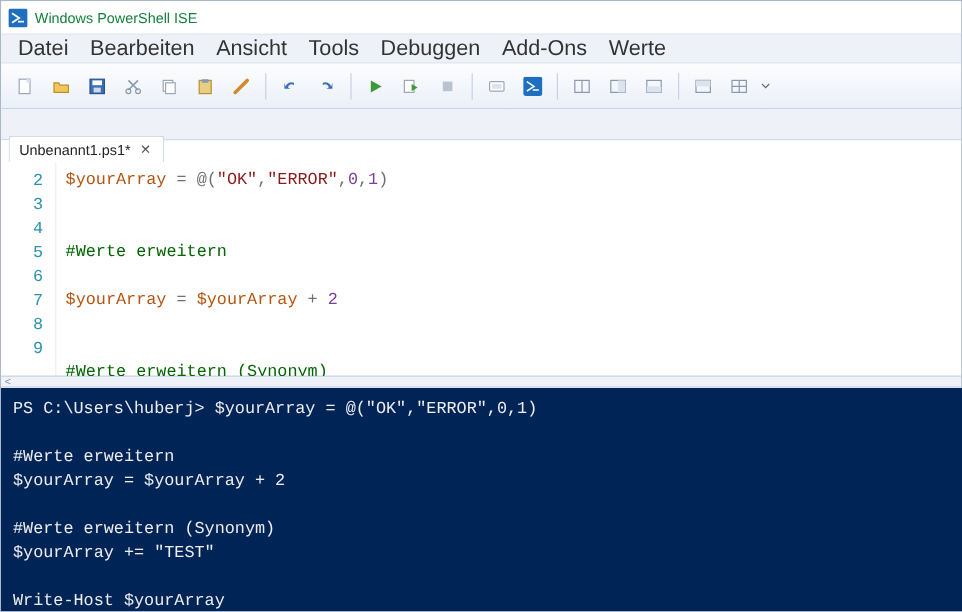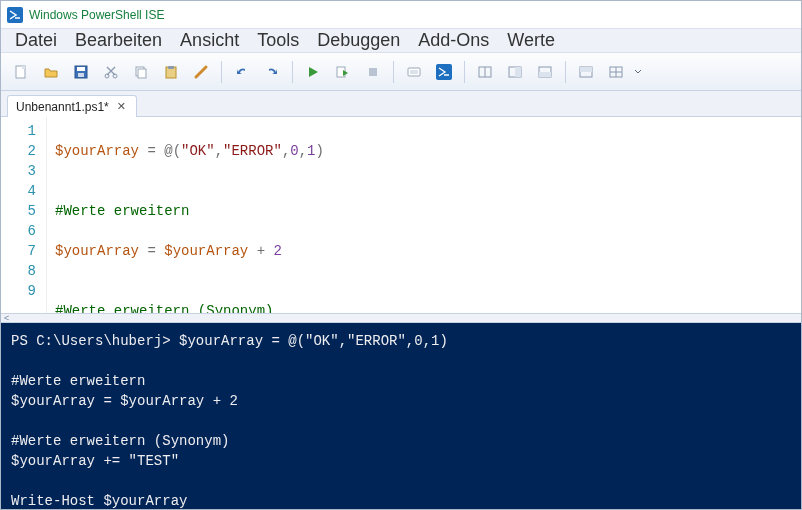--- a/index.html
+++ b/index.html
@@ -7,21 +7,21 @@
   .window { width:802px; height:510px; border:1px solid #a9b7c9; display:flex; flex-direction:column; overflow:hidden; position:relative;}
   .titlebar { height:28px; background:#fff; display:flex; align-items:center; padding:0 6px; border-bottom:1px solid #d9e1ee;}
   .titlebar .icon { width:16px; height:16px; margin-right:6px; display:flex; align-items:center; justify-content:center;}
   .titlebar .title { font-size:12px; color:#15803d; }
   .menubar { height:24px; background:#eef2f8; display:flex; align-items:center; padding:0 6px; border-bottom:1px solid #d9e1ee; font-size:18px; gap:2px;}
   .menubar .menu-item { padding:2px 8px; cursor:default; color:#333;}
   .toolbar { height:38px; background:linear-gradient(#fdfdfe,#eaf0f8); border-bottom:1px solid #c7d3e4; display:flex; align-items:center; padding:0 6px; gap:2px;}
   .tb-btn { width:28px; height:28px; display:flex; align-items:center; justify-content:center; border:1px solid transparent; border-radius:2px; cursor:default;}
   .tb-sep { width:1px; height:22px; background:#c7d3e4; margin:0 4px;}
   .tabstrip { height:26px; background:#eef2f8; display:flex; align-items:flex-end; padding-left:6px; border-bottom:1px solid #c7d3e4;}
-  .tab { height:22px; background:#fff; border:1px solid #c7d3e4; border-bottom:none; border-radius:3px 3px 0 0; padding:0 8px; display:flex; align-items:center; font-size:12px; gap:6px; position:relative; top:1px;}
+  .tab { height:22px; background:#fff; border:1px solid #c7d3e4; border-bottom:none; border-radius:3px 3px 0 0; padding:0 8px; display:flex; align-items:center; font-size:12px; gap:6px; position:relative; top:19px;}
   .tab .close { font-size:11px; color:#555; padding:0 2px; cursor:default;}
   .editor { flex:0 0 auto; background:#fff; display:flex; font-family: Consolas,"Courier New",monospace; font-size:14px; line-height:20px; }
   .gutter { width:46px; text-align:right; color:#2b91af; padding:4px 10px 4px 0; user-select:none; background:#fff; border-right:1px solid #eee;}
   .code { padding:4px 8px; white-space:pre; flex:1; overflow:auto;}
   .splitter { height:10px; background:#eef2f8; border-top:1px solid #c7d3e4; border-bottom:1px solid #c7d3e4; display:flex; align-items:center; padding-left:3px;}
   .splitter .mark { font-size:9px; color:#7a8aa3;}
   .console { flex:1; background:#012456; color:#eeedf0; font-family: Liberation Mono, monospace; font-size:14px; line-height:20px; padding:8px 10px; white-space:pre; overflow:auto;}
   .tok-var { color:#b55410;margin-top:44px; }
   .tok-op  { color:#707070; }
   .tok-str { color:#8b1a1a; }

